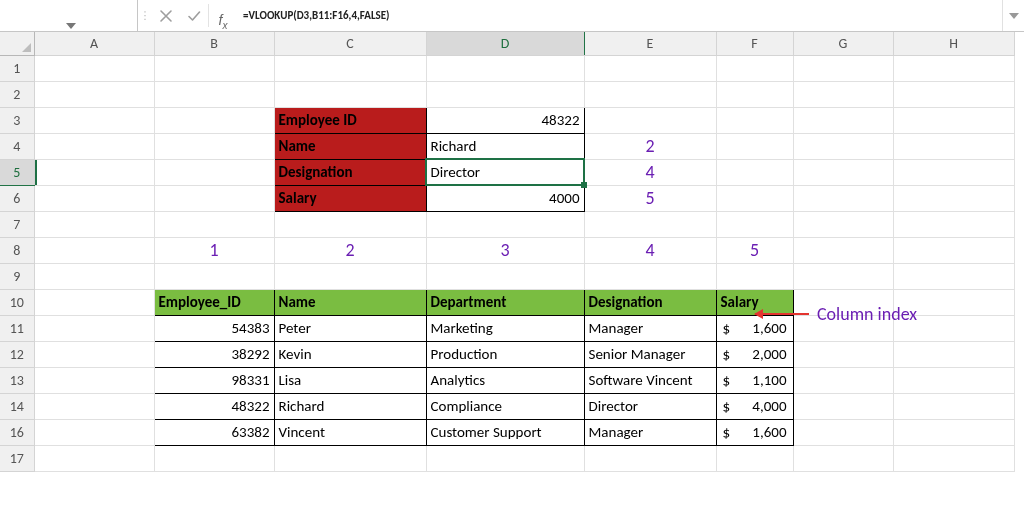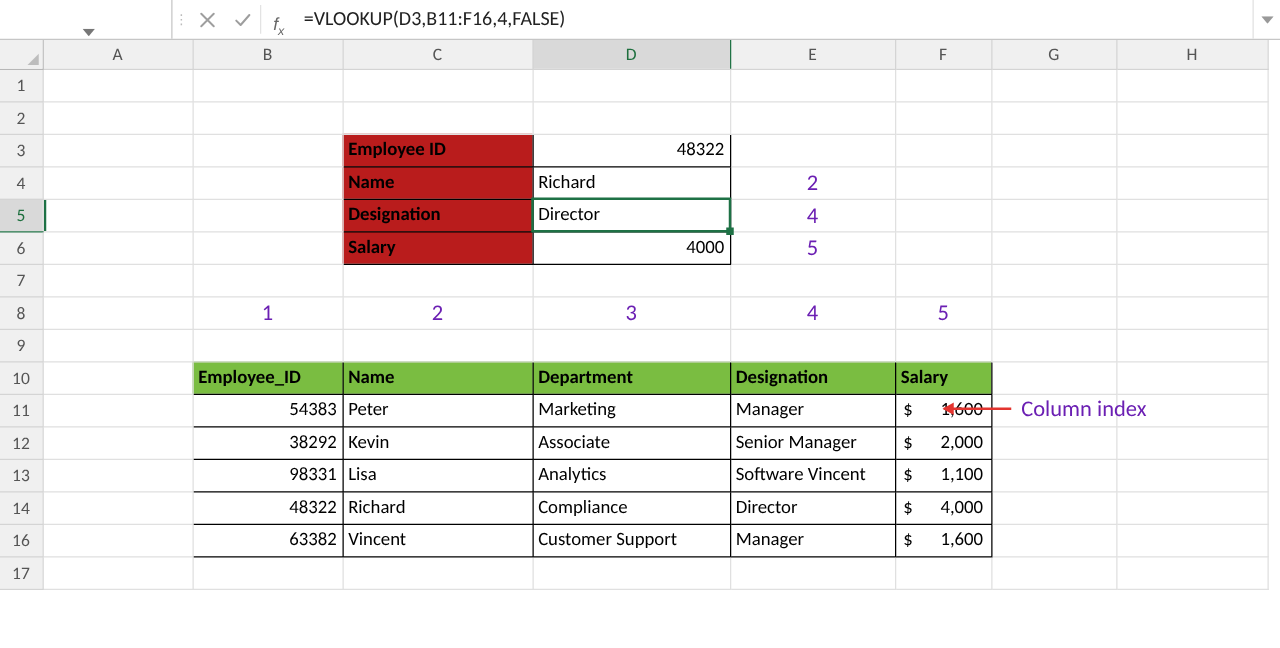--- a/index.html
+++ b/index.html
@@ -15,21 +15,21 @@
   .namebox-wrap { display: flex; align-items: center; width: 138px; border-right: 1px solid #c6c6c6; padding: 0 0 0 8px; flex-direction: column; }
   .namebox { flex: 1; border: none; outline: none; font-size: 14px; padding: 2px 4px; color: #333; background: transparent; }
   .name-dd { width: 18px; height: 18px; margin-right: 4px; display: flex; align-items: center; justify-content: center; }
   .fbar-sep { width: 1px; background: #e3e3e3; margin: 4px 0; }
   .fbar-grip { width: 14px; display: flex; align-items: center; justify-content: center; color: #bbb; font-size: 11px; }
   .fbar-btns { display: flex; align-items: center; }
   .fbar-btn { width: 28px; height: 100%; display: flex; align-items: center; justify-content: center; color: #888; }
   .fbar-btn svg { width: 16px; height: 16px; }
   .fx { width: 28px; display: flex; align-items: flex-end; justify-content: center; color: #777; }
   .fx-text { font-style: italic; font-family: 'Segoe UI', sans-serif; font-size: 14px; color: #666; }
-  .formula-input { flex: 1; border: none; outline: none; padding: 0 6px; font-family: Calibri, Arial, sans-serif; font-size: 16px; color: #222; background: transparent; }
+  .formula-input { flex: 1; border: none; outline: none; padding: 0 6px; font-family: Calibri, Arial, sans-serif; font-size: 11px; color: #222; background: transparent; font-weight: bold; }
   .fbar-expand { width: 22px; display:flex; align-items:center; justify-content:center; border-left: 1px solid #e1e1e1; }
 
   
   .grid-area { position: relative; width: 100%; height: 486px; overflow: hidden; background: #fff; }
   .grid { border-collapse: collapse; table-layout: fixed; font-size: 15px; }
   .grid th, .grid td { padding: 0; vertical-align: middle; }
 
   .corner { width: 34px; height: 23px; background: #f0f0f0; border-right: 1px solid #b7b7b7; border-bottom: 1px solid #b7b7b7; position: relative; }
   .corner::after { content: ""; position: absolute; right: 3px; bottom: 3px; width: 0; height: 0; border-left: 9px solid transparent; border-bottom: 9px solid #bdbdbd; }
 
@@ -61,21 +61,21 @@
   
   .rowhdr.active { background: #d9d9d9; border-top: 1px solid #217346; border-bottom: 1px solid #217346; color:#1e6f3e; }
   .colhdr.active { background: #d9d9d9; border-left: 1px solid #217346; border-right: 1px solid #217346; color:#1e6f3e; }
 
   .active-cell { outline: 2px solid #1e7145; outline-offset: -1px; position: relative; }
   .active-cell::after { content:""; position:absolute; right:-3px; bottom:-3px; width:6px; height:6px; background:#1e7145; }
 
   .row-active-mark { box-shadow: inset 2px 0 0 0 #1e7145; }
 
   
-  .arrow-wrap { position: absolute; top: 284px; left: 755px; display:flex; align-items:center; pointer-events:none; }
+  .arrow-wrap { position: absolute; top: 271px; left: 755px; display:flex; align-items:center; pointer-events:none; }
   .arrow-line { width: 54px; height: 2px; background: #e3342f; position:relative; }
   .arrow-line::before { content:""; position:absolute; left:-1px; top:-4px; width:0; height:0; border-right: 9px solid #e3342f; border-top:5px solid transparent; border-bottom:5px solid transparent; }
   .arrow-label { color:#6b1fb3; font-size:18px; margin-left: 8px; white-space: nowrap; }
 
   .sal-cell { display:flex; justify-content:space-between; align-items:center; padding: 0 2px; }
   .sal-sym { margin-right: 4px; }
 </style>
 </head>
 <body>
 
@@ -280,21 +280,21 @@
           </td>
       <td class="cell"></td>
           <td class="cell"></td>
         </tr>
 
     <tr>
           <th class="rowhdr">12</th>
       <td class="cell"></td>
       <td class="cell b-all right">38292</td>
       <td class="cell b-all left">Kevin</td>
-      <td class="cell b-all left">Associate</td>
+      <td class="cell b-all left">Production</td>
       <td class="cell b-all left">Senior Manager</td>
       <td class="cell b-all">
             <span class="sal-cell">
               <span class="sal-sym">$</span>
               <span>2,000</span>
             </span>
           </td>
       <td class="cell"></td>
           <td class="cell"></td>
         </tr>

